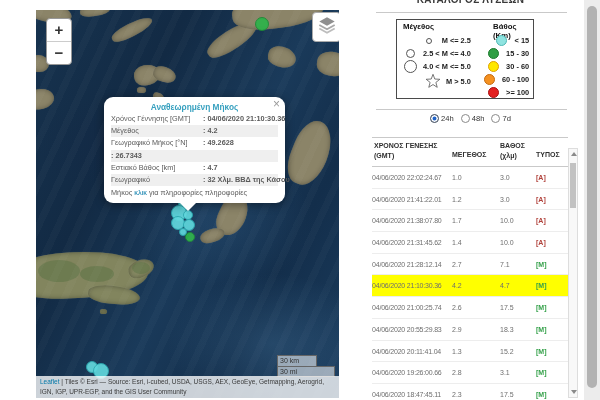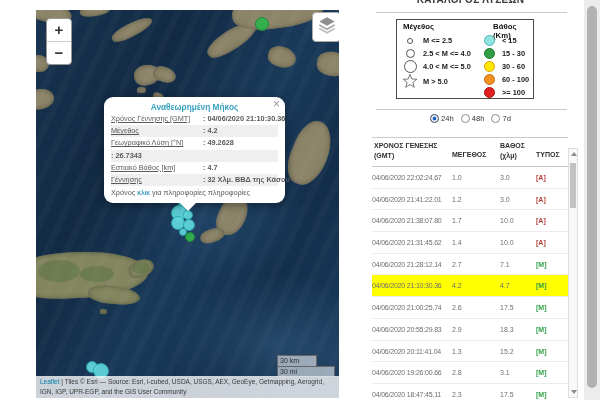--- a/index.html
+++ b/index.html
@@ -43,33 +43,33 @@
   .attrib a{color:#0078a8;text-decoration:none;}
   
   .popup{position:absolute;left:68px;top:87px;width:181px;background:#fff;border-radius:9px;
     box-shadow:0 2px 10px rgba(0,0,0,.4);z-index:40;padding:4px 7px 4px;box-sizing:border-box;}
   .popup-tip{position:absolute;left:75px;bottom:-8px;width:0;height:0;
     border-left:9px solid transparent;border-right:9px solid transparent;border-top:9px solid #fff;}
   .popup-close{position:absolute;right:5px;top:0px;font-size:12px;color:#9a9a9a;cursor:pointer;}
   .popup-title{text-align:center;color:#36a0bf;font-size:8.3px;font-weight:bold;height:12px;line-height:12px;}
   .p-row{display:flex;height:12.2px;line-height:12.2px;font-size:7.3px;color:#5a5a5a;}
   .p-row:nth-child(even){background:#efefef;}
-  .p-label{width:92px;flex:none;white-space:nowrap;text-decoration:underline;}
+  .p-label{width:92px;flex:none;white-space:nowrap;}
   .p-val{flex:1;white-space:nowrap;font-weight:bold;}
   .p-footer{height:13px;line-height:13px;font-size:7.3px;color:#5a5a5a;white-space:nowrap;}
   .p-footer a{color:#0078a8;text-decoration:none;}
   
   .panel-title{position:absolute;left:374px;top:-6px;width:193px;text-align:center;
     font-size:10px;font-weight:bold;color:#3a3a3a;letter-spacing:.3px;}
   .hr{position:absolute;height:1px;background:#c9c9c9;}
   .legend{position:absolute;left:396px;top:19px;width:138px;height:80px;background:#fff;
     border:1.5px solid #4a4a4a;box-sizing:border-box;}
   .lg-title{position:absolute;font-size:7.8px;font-weight:bold;color:#111;top:2px;}
   .lg-col{position:absolute;top:14px;}
-  .lg-row{display:flex;align-items:center;height:13px;}
+  .lg-row{display:flex;align-items:center;height:13px;justify-content:flex-end;}
   .lg-row.star-row{height:17px;}
   .lg-shape{display:flex;align-items:center;justify-content:center;width:16px;flex:none;}
   .mc{border:1px solid #555;border-radius:50%;background:#fff;box-sizing:border-box;}
   .mc-s{width:6px;height:6px;} .mc-m{width:9px;height:9px;} .mc-l{width:13px;height:13px;}
   .sw{width:11px;height:11px;border-radius:50%;box-sizing:border-box;}
   .lg-label{font-size:7.4px;font-weight:bold;color:#1a1a1a;margin-left:5px;white-space:nowrap;}
   
   .filters{position:absolute;left:374px;top:109px;width:193px;height:18px;
     display:flex;align-items:center;justify-content:center;gap:7px;}
   .f-item{display:flex;align-items:center;gap:2px;cursor:pointer;}
@@ -175,36 +175,36 @@
     <div id="popup-rows">
         <div class="p-row">
     <span class="p-label">Χρόνος Γέννησης [GMT]</span>
     <span class="p-val">: 04/06/2020 21:10:30.36</span>
   </div>
         <div class="p-row">
     <span class="p-label">Μέγεθος</span>
     <span class="p-val">: 4.2</span>
   </div>
         <div class="p-row">
-    <span class="p-label">Γεωγραφικό Λύση [°N]</span>
+    <span class="p-label">Γεωγραφικό Μήκος [°N]</span>
     <span class="p-val">: 49.2628</span>
   </div>
         <div class="p-row">
     <span class="p-val">: 26.7343</span>
   </div>
         <div class="p-row">
     <span class="p-label">Εστιακό Βάθος [km]</span>
     <span class="p-val">: 4.7</span>
   </div>
         <div class="p-row">
-    <span class="p-label">Γέννησης</span>
+    <span class="p-label">Γεωγραφικό</span>
     <span class="p-val">: 32 Χλμ. ΒΒΔ της Κάσου</span>
   </div>
       </div>
-    <div class="p-footer"><span>Χρόνος </span><a href="#">κλικ</a><span> για πληροφορίες πληροφορίες</span></div>
+    <div class="p-footer"><span>Μήκος </span><a href="#">κλικ</a><span> για πληροφορίες πληροφορίες</span></div>
     <div class="popup-tip"></div>
   </div>
 </div>
 
 <div class="panel-title">ΚΑΤΑΛΟΓΟΣ ΛΥΣΕΩΝ</div>
 <div class="hr" style="left:376px;top:12px;width:191px;"></div>
 
 <div class="legend">
   <div class="lg-title" style="left:6px;">Μέγεθος</div>
   <div class="lg-title" style="left:96px;">Βάθος (Km)</div>

